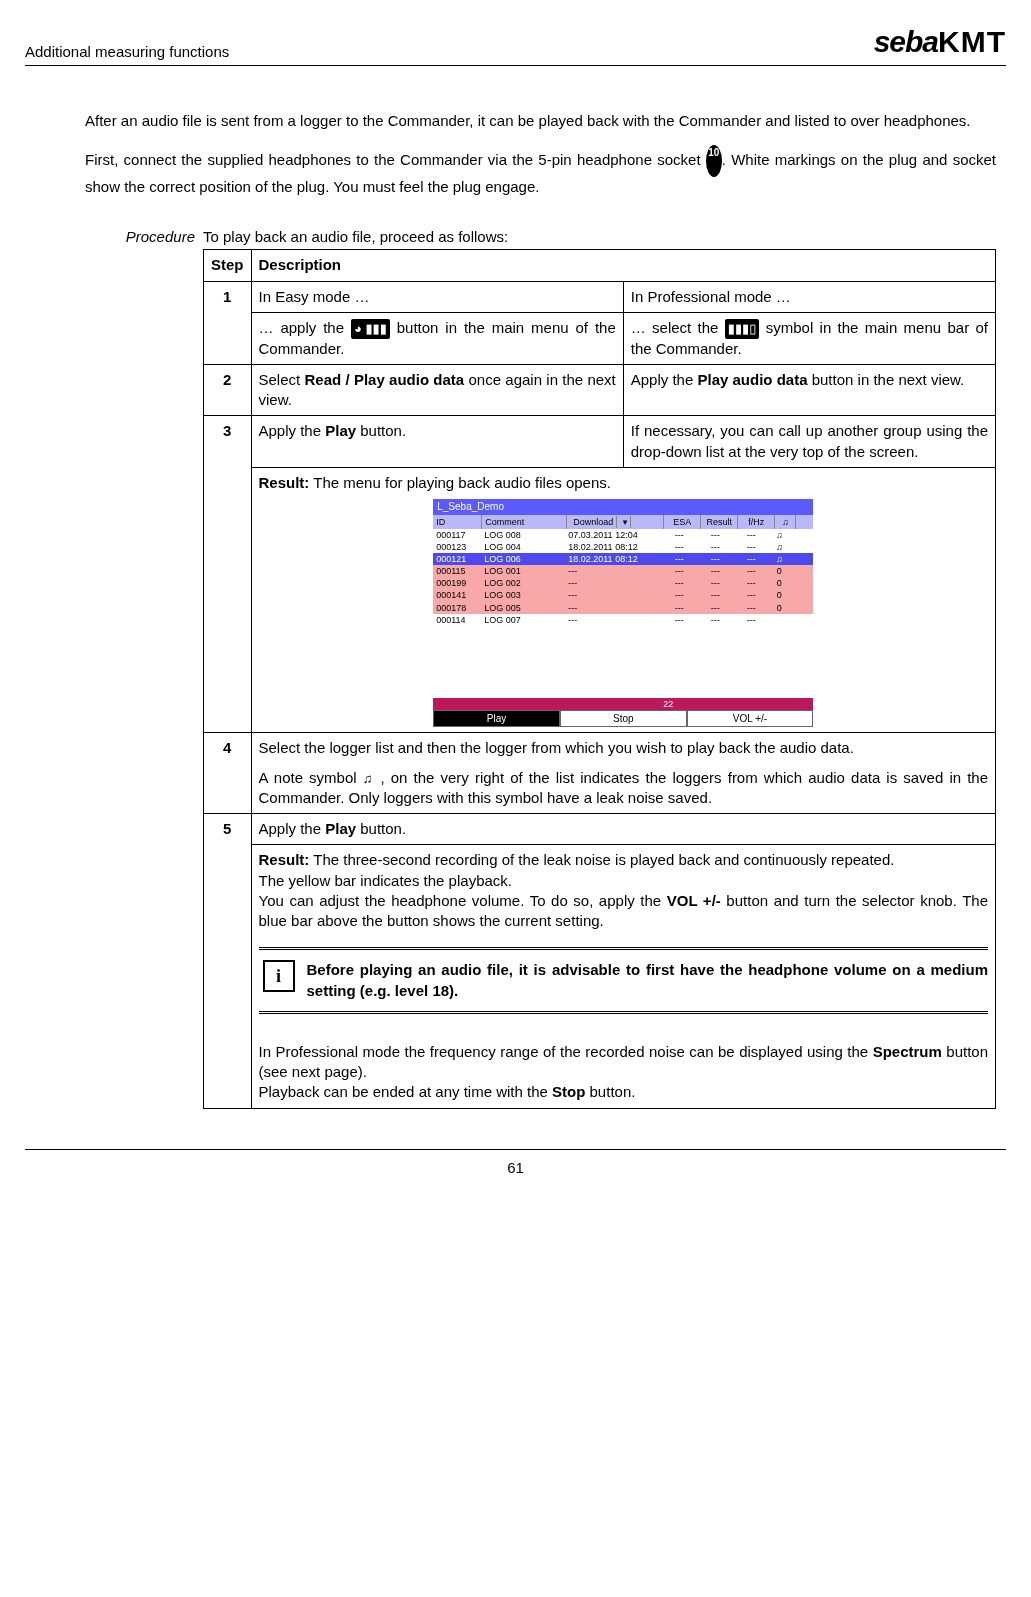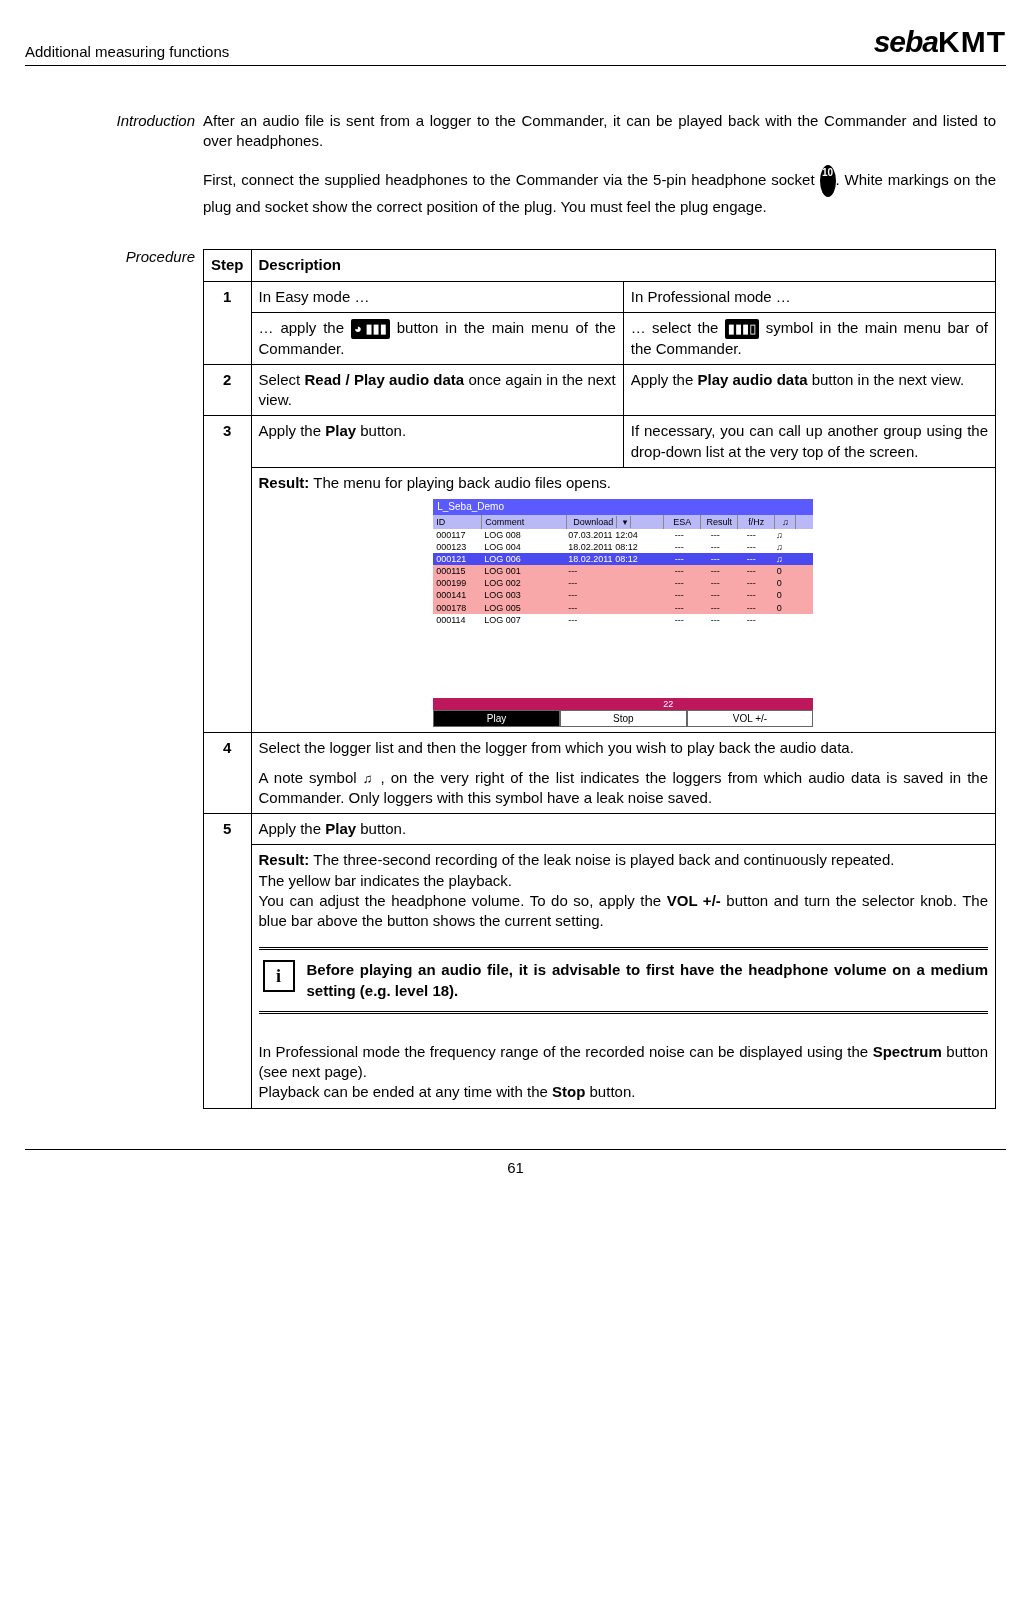--- a/index.html
+++ b/index.html
@@ -75,32 +75,32 @@
   <span class="header-title">Additional measuring functions</span>
   <span class="logo">
     <span class="seba">seba</span><span class="kmt">KMT</span>
   </span>
 </div>
 
 <div class="content">
 
 
   <div class="para-row">
-    <div class="side-label">Introduction</div>
     <div class="para-body">
       <p>After an audio file is sent from a logger to the Commander, it can be played back with the Commander and listed to over headphones.</p>
       <p>
         <span>First, connect the supplied headphones to the Commander via the 5-pin headphone socket </span><span class="circled">10</span><span>. White markings on the plug and socket show the correct position of the plug. You must feel the plug engage.</span>
       </p>
     </div>
   </div>
 
   <div class="para-row">
     <div class="side-label">Procedure</div>
     <div class="para-body">
+      <div>To play back an audio file, proceed as follows:</div>
 
       <table class="proc">
         <tbody>
             <tr>
           <th>Step</th>
           <th colspan="2">Description</th>
         </tr>
 
         <tr>
           <td class="step" rowspan="2">1</td>

